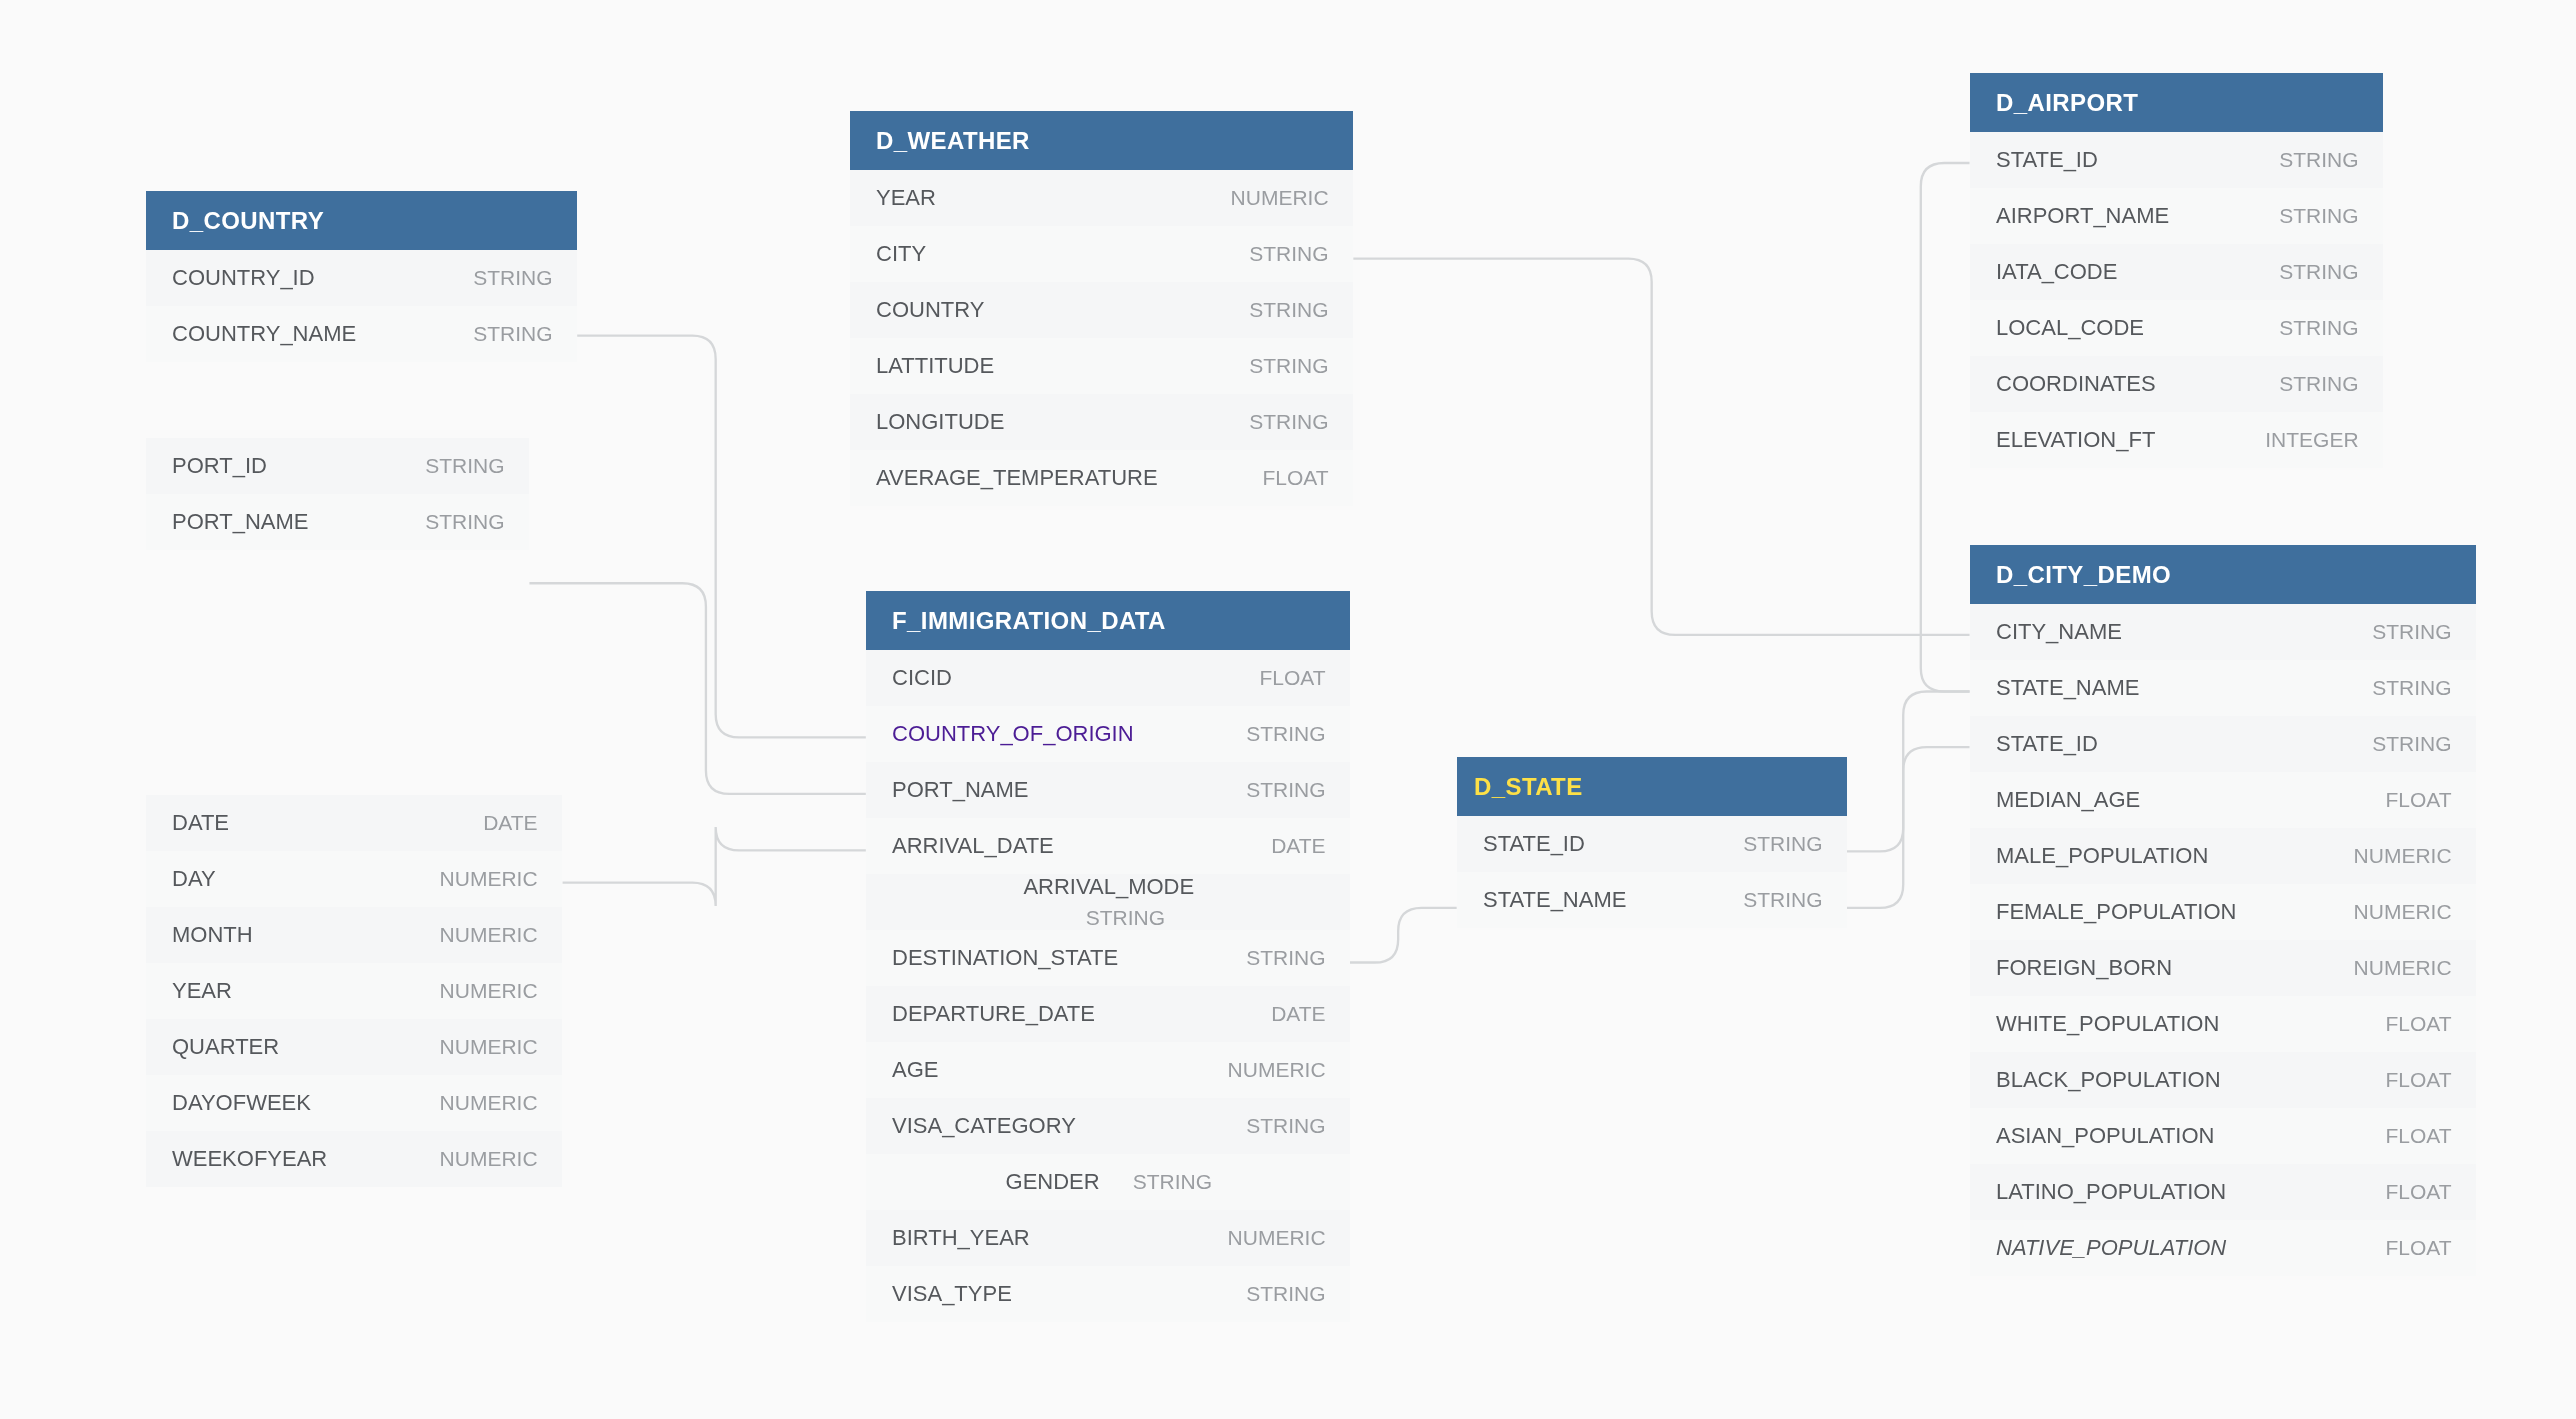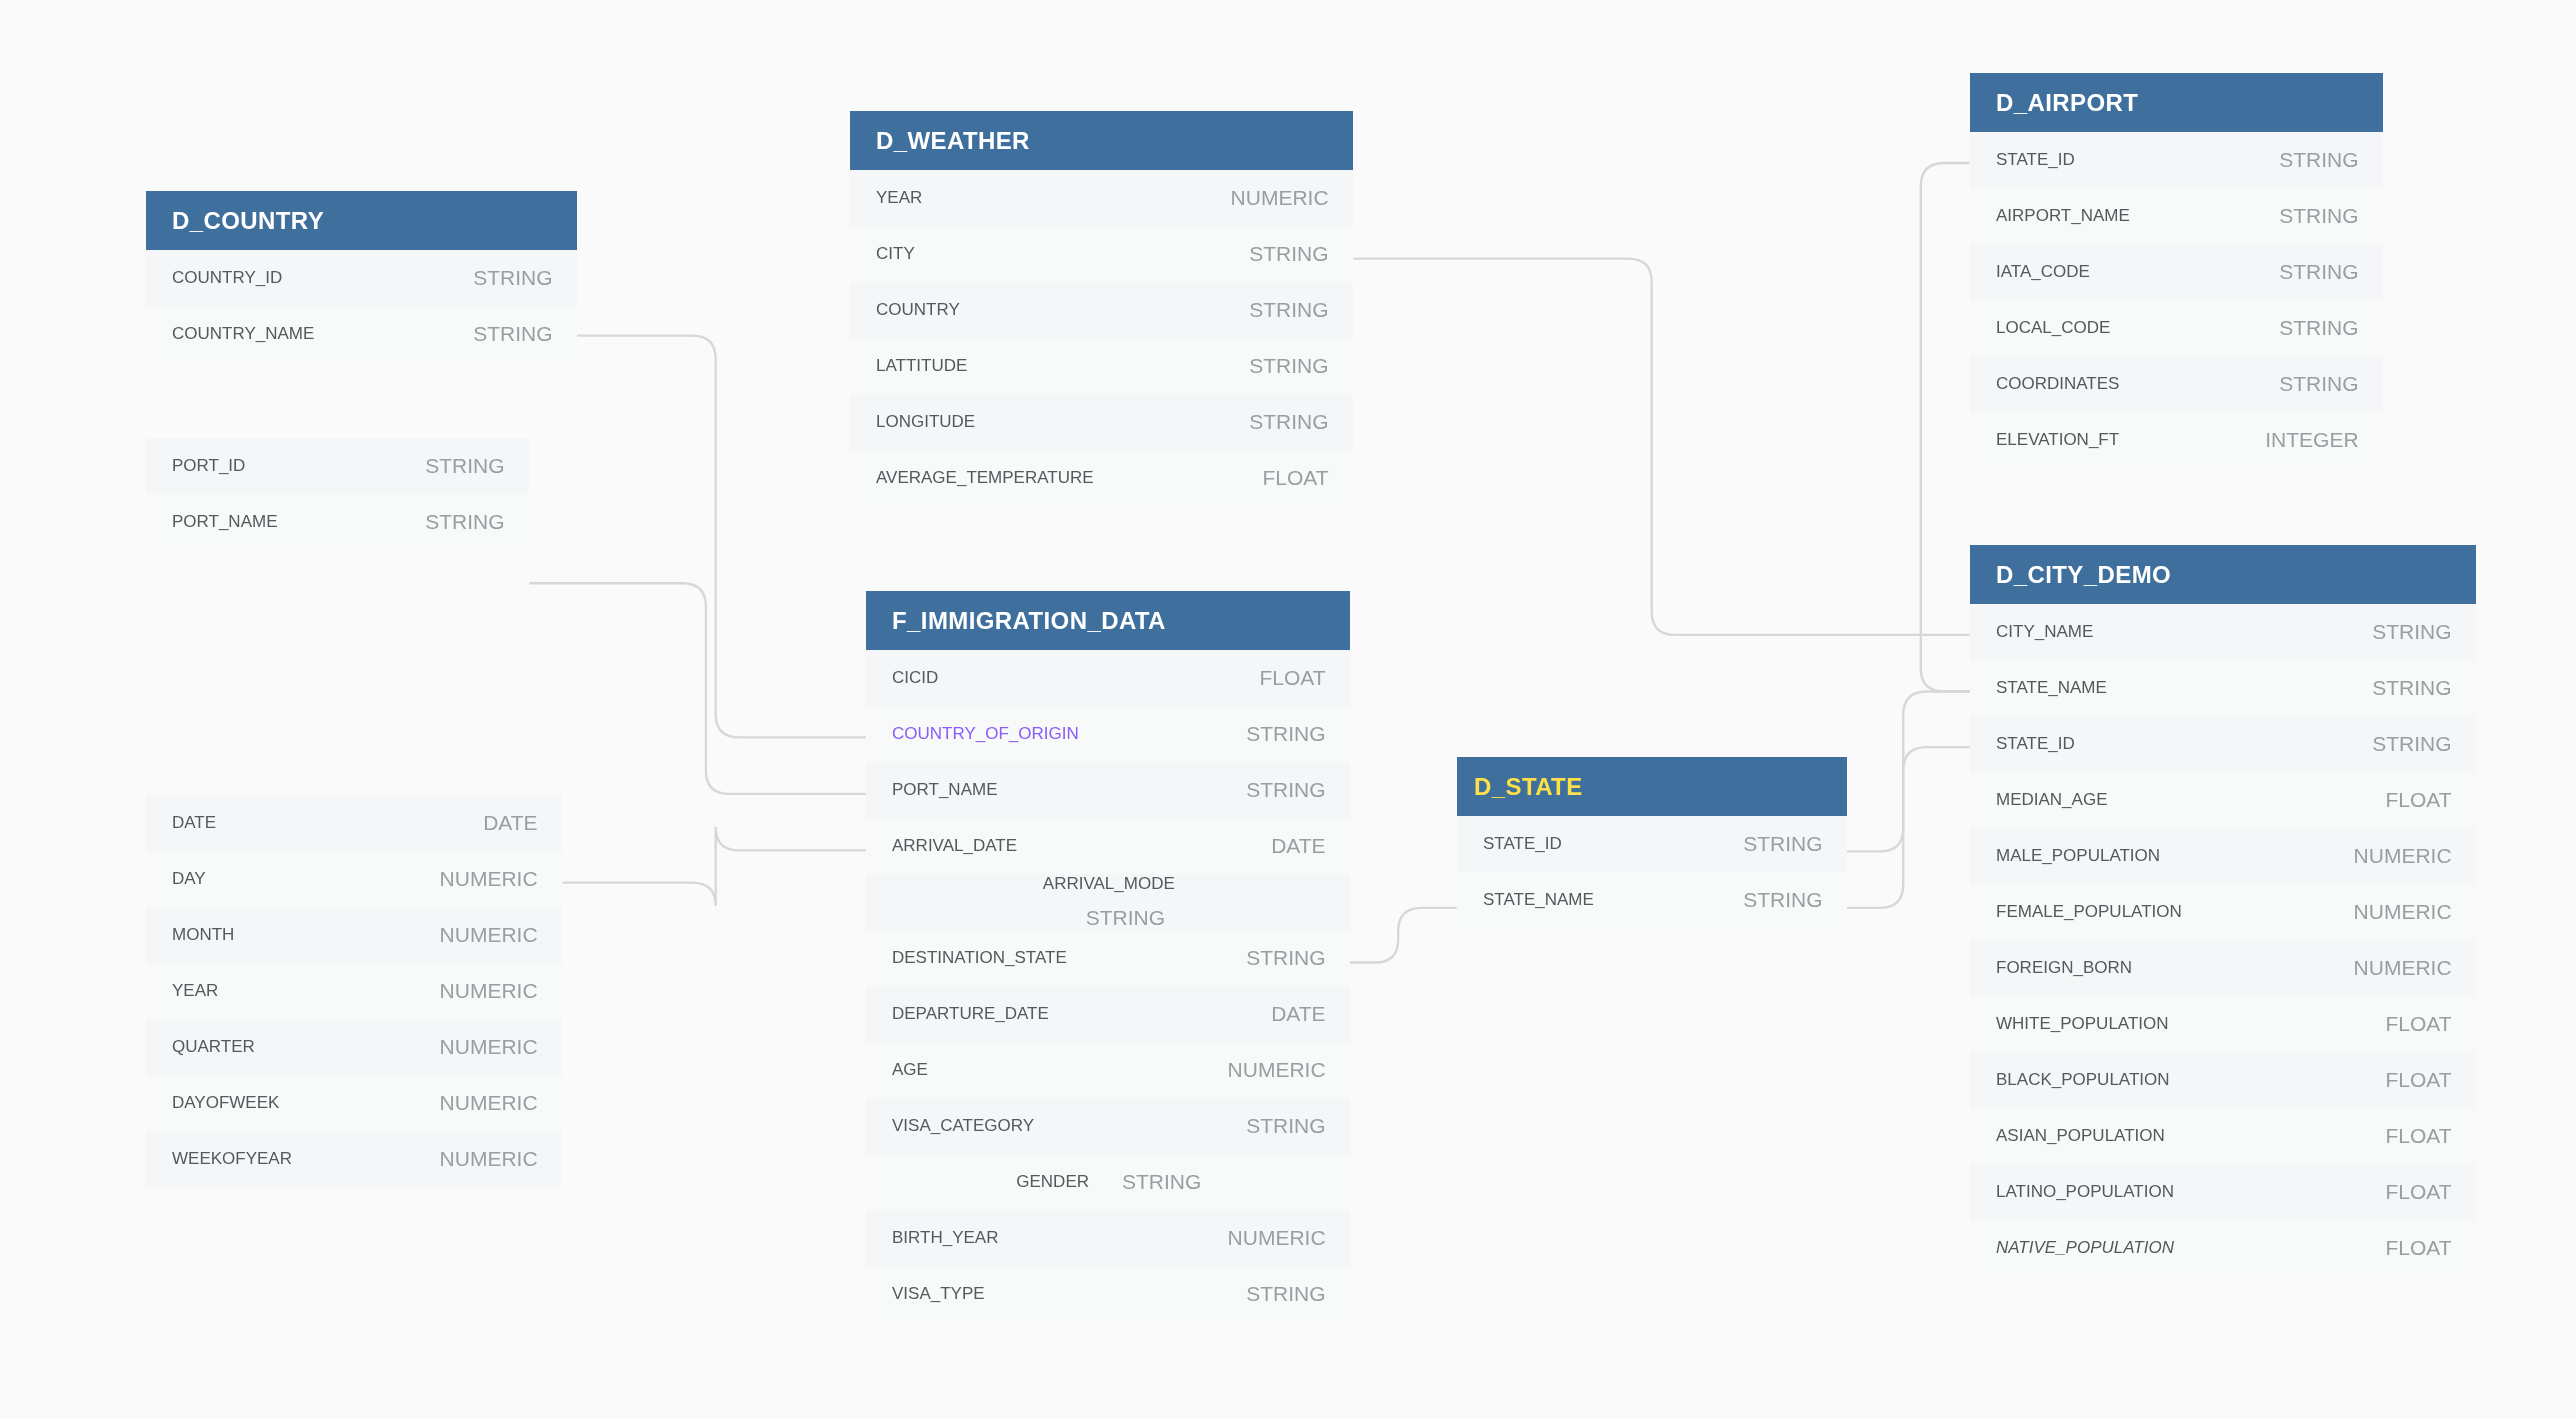--- a/index.html
+++ b/index.html
@@ -57,21 +57,21 @@
     align-items: center;
     justify-content: space-between;
     padding: 0 24.4px 0 26px;
     box-sizing: border-box;
     background: #f5f6f7;
   }
   .field-row.alt {
     background: #f8f9f9;
   }
   .field-name {
-    font-size: 17px;
+    font-size: 22px;
     color: #55585c;
     white-space: nowrap;
   }
   .field-type {
     font-size: 21px;
     color: #9a9da1;
     white-space: nowrap;
     margin-left: 33px;
   }
 </style>
@@ -176,21 +176,21 @@
       </div>
     </div>
     <div class="entity" style="left: 866px; top: 591px; width: 484px;">
       <div class="entity-header" style="background: rgb(63, 111, 157); color: rgb(255, 255, 255);">F_IMMIGRATION_DATA</div>
       <div class="entity-body">
         <div class="field-row" style="background: rgb(245, 246, 247);">
           <span class="field-name" style="color: rgb(85, 88, 92);">CICID</span>
           <span class="field-type" style="color: rgb(154, 157, 161);">FLOAT</span>
         </div>
         <div class="field-row alt" style="background: rgb(248, 249, 249);">
-          <span class="field-name" style="color: #8b5cf6;">COUNTRY_OF_ORIGIN</span>
+          <span class="field-name" style="color: #4c1d95;">COUNTRY_OF_ORIGIN</span>
           <span class="field-type" style="color: rgb(154, 157, 161);">STRING</span>
         </div>
         <div class="field-row" style="background: rgb(245, 246, 247);">
           <span class="field-name" style="color: rgb(85, 88, 92);">PORT_NAME</span>
           <span class="field-type" style="color: rgb(154, 157, 161);">STRING</span>
         </div>
         <div class="field-row alt" style="background: rgb(248, 249, 249);">
           <span class="field-name" style="color: rgb(85, 88, 92);">ARRIVAL_DATE</span>
           <span class="field-type" style="color: rgb(154, 157, 161);">DATE</span>
         </div>

